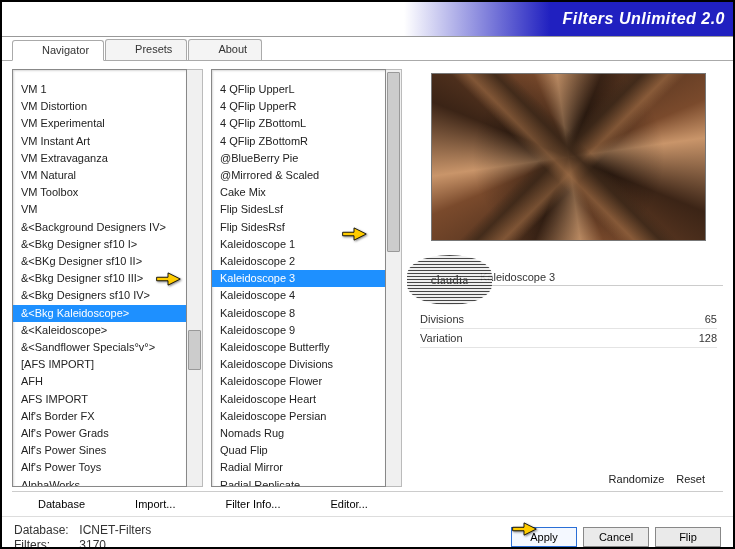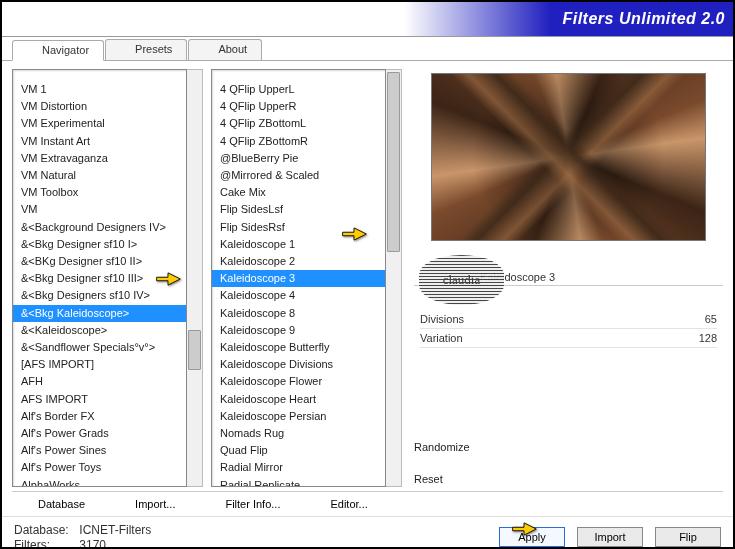--- a/index.html
+++ b/index.html
@@ -125,21 +125,21 @@
       #3b2416 270deg, #7a4a2c 315deg, #c9956a 330deg, #3b2416 360deg);
 }
 .preview-overlay {
   position:absolute; inset:0;
   background:
     linear-gradient(45deg, transparent 42%, rgba(160,110,70,0.6) 46%, rgba(60,40,25,0.8) 52%, transparent 56%),
     linear-gradient(-45deg, transparent 42%, rgba(160,110,70,0.6) 46%, rgba(60,40,25,0.8) 52%, transparent 56%);
 }
 .watermark {
   position: absolute;
-  left: 417px;
+  left: 405px;
   top: 253px;
   width: 85px;
   height: 50px;
   background: repeating-linear-gradient(#333 0 1px, #eee 1px 3px);
   border-radius: 50% / 40%;
   display:flex;align-items:center;justify-content:center;
   font-family: cursive;
   font-size: 13px;
   color:#222;
   z-index: 5;
@@ -160,25 +160,24 @@
   display:flex; justify-content:space-between;
   padding: 3px 0;
   border-bottom: 1px solid #e4e4e4;
   font-size: 11px;
   color:#333;
 }
 .right-buttons {
   margin-top: auto;
   display:flex;
   justify-content: flex-end;
-  gap: 20px;
+  gap: 12px;
   padding: 6px 18px 2px 0;
   font-size: 11px;
   color:#222;
-  flex-direction:column;
 }
 .right-buttons span { cursor:pointer; }
 .bottom-bar1 {
   display:flex;
   gap: 50px;
   padding: 6px 0 6px 26px;
   border-top: 1px solid #ccc;
   margin: 0 10px;
   font-size: 11px;
 }
@@ -187,21 +186,21 @@
   display:flex;
   align-items:flex-start;
   padding: 6px 12px 10px 12px;
   border-top: 1px solid #ddd;
 }
 .status { font-size: 12px; color:#333; line-height:15px; }
 .status-label { display:inline-block; width:62px; }
 .dlg-buttons {
   margin-left:auto;
   display:flex;
-  gap:12px;
+  gap:6px;
   padding-top:4px;
 }
 .btn {
   min-width: 66px;
   padding: 3px 10px;
   background: #eaeaea;
   border: 1px solid #888;
   font-size: 11px;
   cursor:pointer;
   text-align:center;
@@ -336,21 +335,21 @@
       <span class="status-label">Database:</span>
       <span>ICNET-Filters</span>
     </div>
     <div>
       <span class="status-label">Filters:</span>
       <span>3170</span>
     </div>
   </div>
   <div class="dlg-buttons">
     <div class="btn primary">Apply</div>
-    <div class="btn">Import</div>
+    <div class="btn">Cancel</div>
     <div class="btn">Flip</div>
   </div>
 </div>
 
 <div class="hand" style="left:152px;top:266px">
   <svg viewBox="0 0 32 24">
       <path d="M3 10 L16 10 L16 5 L30 12 L16 19 L16 14 L3 14 Z" fill="#ffcc00" stroke="#000"></path>
     </svg>
 </div>
 <div class="hand" style="left:338px;top:221px">

